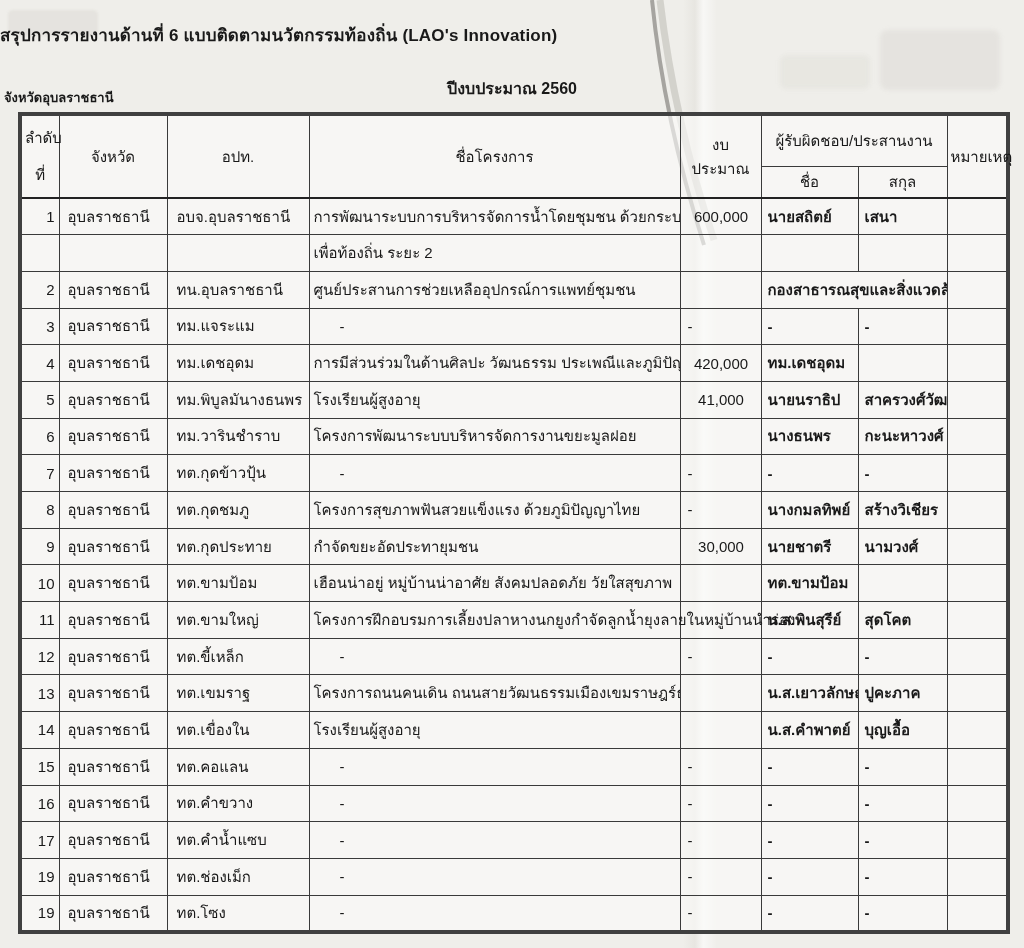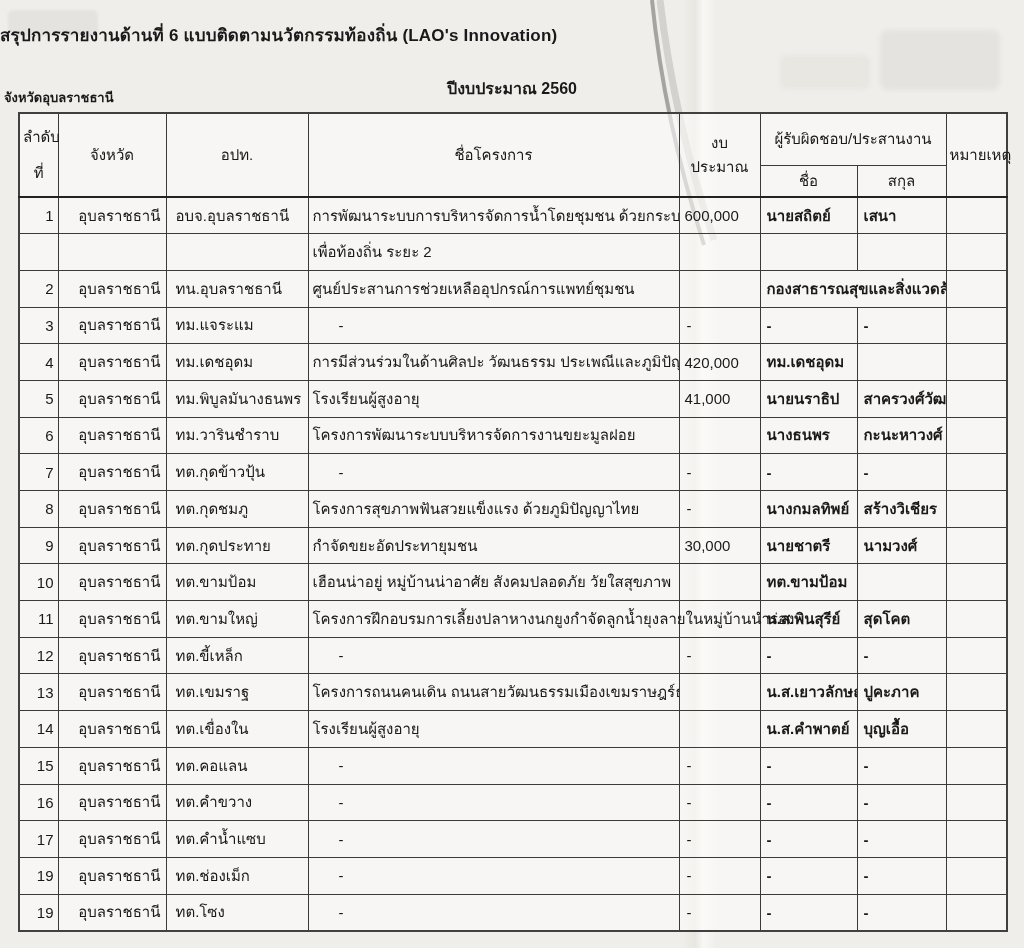--- a/index.html
+++ b/index.html
@@ -40,21 +40,21 @@
   
   table.report {
     position: absolute; left: 18px; top: 112px;
     width: 988px; border-collapse: collapse; table-layout: fixed;
     background: rgba(252,252,250,0.6);
     font-size: 15px;
   }
   table.report, table.report th, table.report td {
     border: 1px solid #3a3a3a;
   }
-  table.report { border: 2px solid #404040; padding-left: 24px; }
+  table.report { border: 4px solid #404040; padding-left: 24px; }
   table.report th {
     font-weight: normal; font-size: 15px; text-align: center; vertical-align: middle;
     padding: 2px 3px;
   }
   thead tr.h1 th { height: 52px; }
   thead tr.h2 th { height: 32px; }
   thead tr.h2 { border-bottom: 2px solid #222; }
   th.rspan { vertical-align: top; padding-top: 14px; }
   th.th-no { vertical-align: top; padding-top: 12px; line-height: 1.5; }
   th.th-no .l2 { display: block; margin-top: 14px; }
@@ -62,25 +62,25 @@
   tbody td {
     height: 36.7px; padding: 2px 5px; vertical-align: middle;
     border-top-width: 2px; border-top-color: #2e2e2e;
     white-space: nowrap; overflow: hidden;
   }
   tbody tr { background: transparent; }
   td.col-no   { text-align: right; padding-right: 4px; }
   td.col-project { padding-left: 4px; }
   td.col-project.dash-indent { padding-left: 30px; }
   td.col-project.overflow-visible { overflow: visible; }
-  td.col-budget.num { text-align: left; padding-right: 4px; margin-top: 35px; }
+  td.col-budget.num { text-align: center; padding-right: 4px; margin-top: 35px; }
   td.col-budget.dash-left { text-align: left; padding-left: 7px; }
   td.col-name, td.col-surname { padding-left: 6px; font-weight: bold; }
   td.col-org { padding-left: 9px; }
-  td.col-province { padding-left: 8px; text-align: right; }
+  td.col-province { padding-left: 8px; }
 
   svg.crease-line { position: absolute; left: 630px; top: 0; pointer-events: none; }
 </style>
 </head>
 <body>
 
 <div class="page">
 
   <div class="artifact crease-band"></div>
   <svg class="crease-line" width="120" height="250" viewBox="0 0 120 250">

